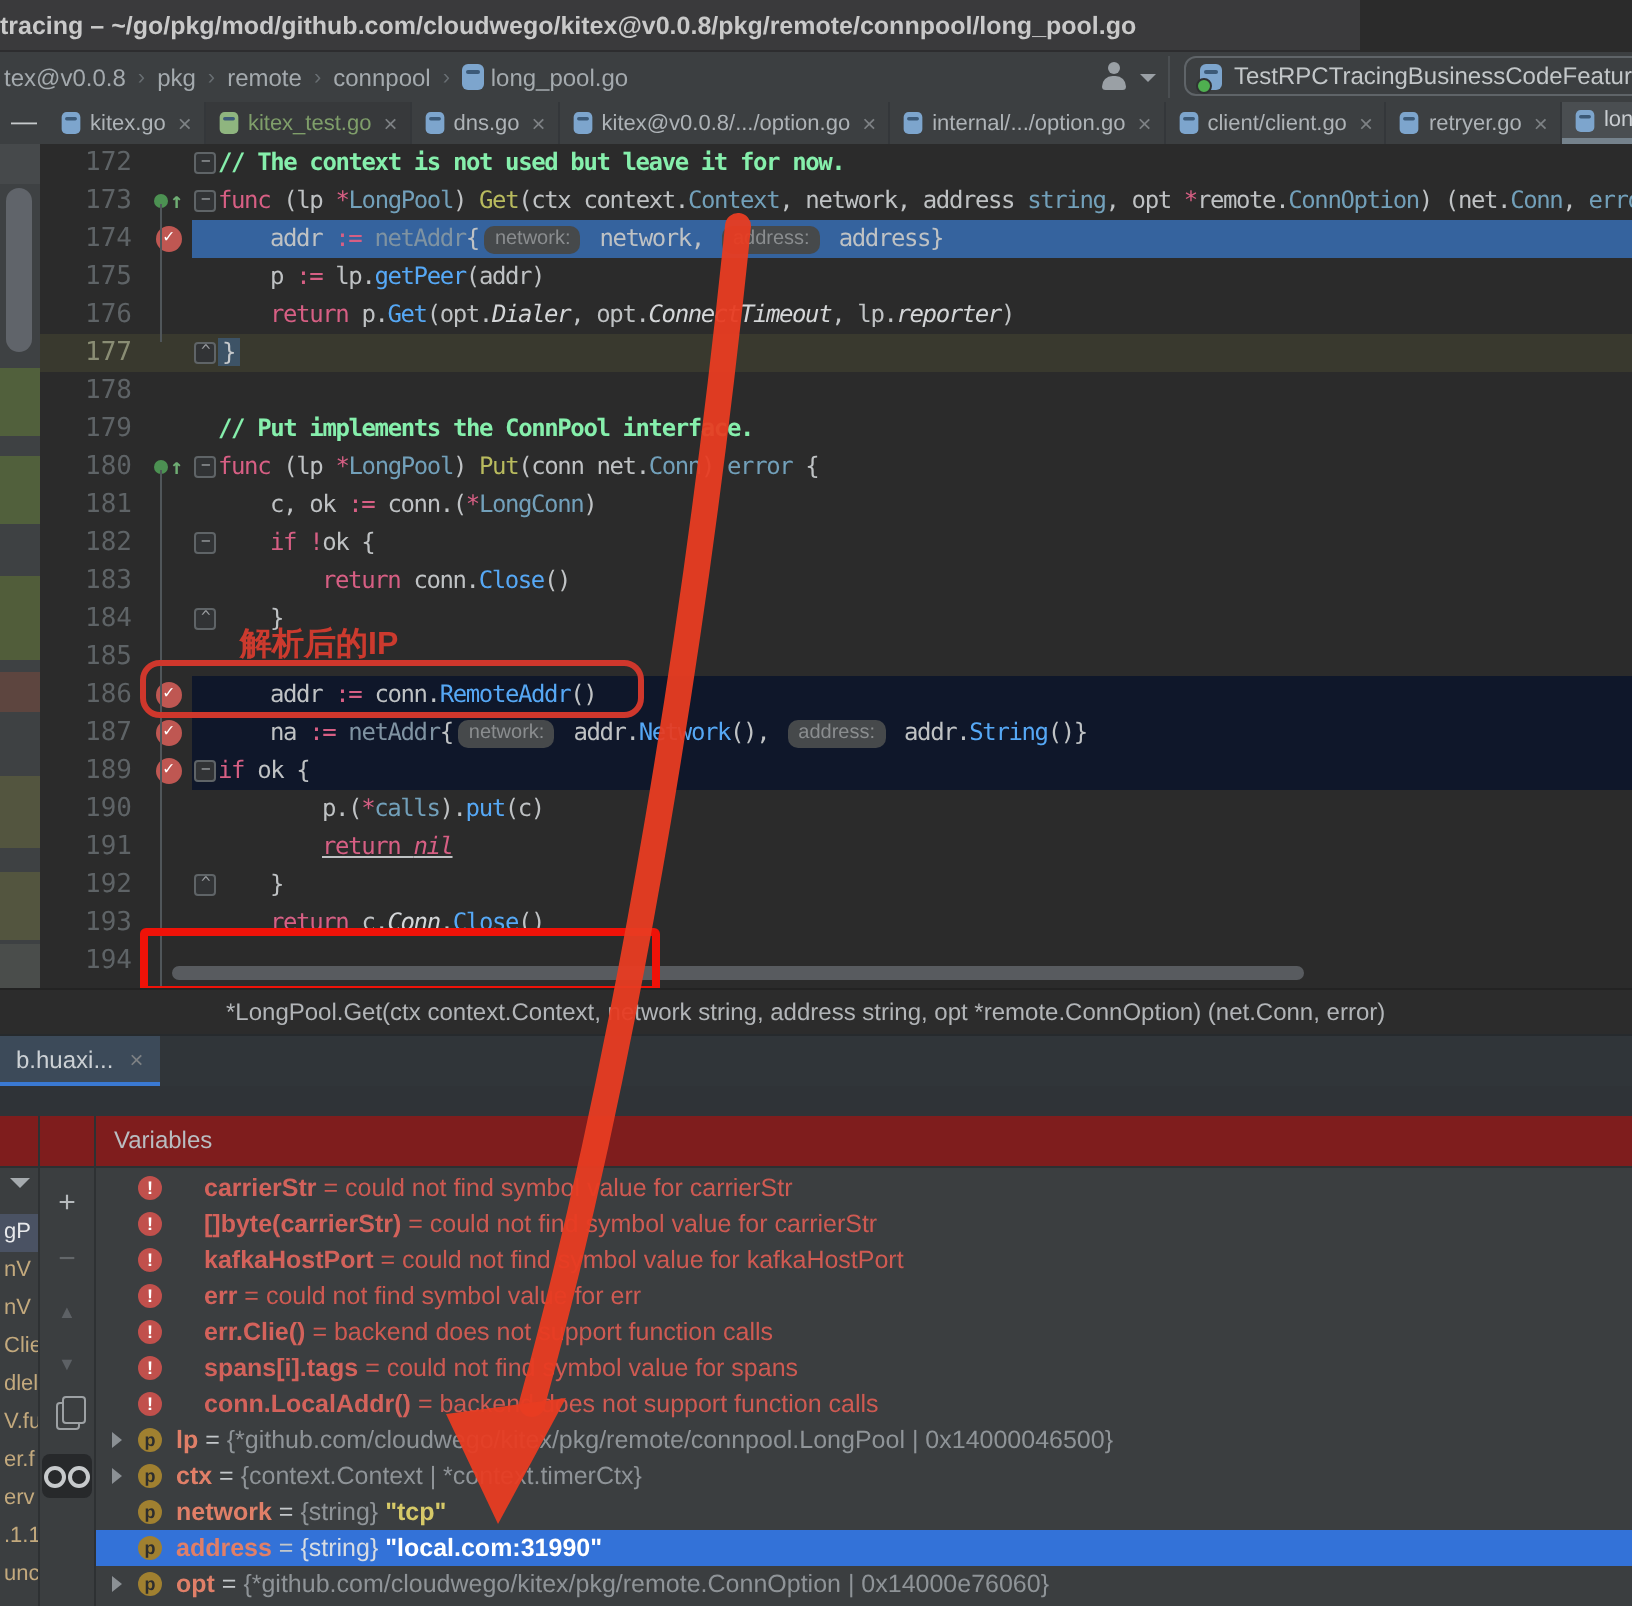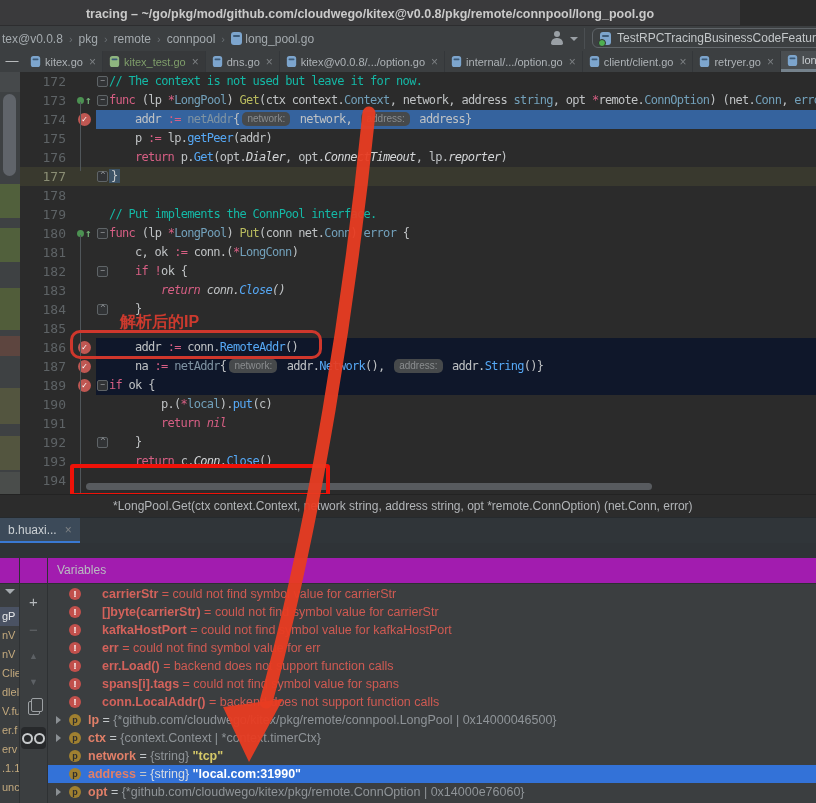--- a/index.html
+++ b/index.html
@@ -1,20 +1,20 @@
 <!DOCTYPE html>
 <html><head>
 <meta charset="utf-8">
 <style>
   html,body{margin:0;padding:0;background:#2b2b2b;}
   #app{position:relative;width:816px;height:803px;overflow:hidden;background:#2b2b2b;
        font-family:"Liberation Sans",sans-serif;-webkit-font-smoothing:antialiased;}
   
-  #titlebar{position:absolute;left:0;top:0;width:740px;height:25px;background:#3a3a3c;
-            border-bottom:1px solid #2d2d2f;text-align:center;line-height:25px;}
+  #titlebar{position:absolute;left:0;top:0;width:680px;height:25px;background:#3a3a3c;
+            border-bottom:1px solid #2d2d2f;line-height:25px;}
   #titlebar span{font-size:12.5px;font-weight:bold;color:#c9c9c9;}
   
   #crumbbar{position:absolute;left:0;top:26px;width:816px;height:25px;background:#3c3f41;}
   #crumbs{position:absolute;left:0;top:0;height:25px;display:flex;align-items:center;font-size:12px;color:#a4aaae;}
   .crumb{padding:0 2px;white-space:nowrap;}
   .csep{color:#696f73;padding:0 4px;font-size:11px;}
   .gicon{display:inline-block;width:11px;height:13px;background:#7da5cd;border-radius:3px;position:relative;vertical-align:-2px;}
   .gicon:after{content:"";position:absolute;left:2px;top:3px;width:7px;height:2px;background:#3c5a78;border-radius:1px;}
   #userbox{position:absolute;left:548px;top:3px;width:30px;height:19px;cursor:pointer;}
   .person{position:absolute;left:2px;top:2px;width:14px;height:14px;}
@@ -54,21 +54,21 @@
   .bg-caret{background:#39392e;}
   .bg-caret .ln{color:#8a8d74;}
   .tk-kw,.tk-op,.tk-nil{color:#d75f84;}
   .tk-nil{font-style:italic;}
   .tk-decl{color:#b9bb5e;}
   .tk-call{color:#56a8f5;}
   .tk-typ{color:#72a0ba;}
   .tk-typ2{color:#7f93a2;}
   .tk-pln{color:#bfc2c4;}
   .tk-fld{color:#d4d6d8;font-style:italic;}
-  .tk-com{color:#14b8a6;}
+  .tk-com{color:#86efac;font-weight:bold;}
   .tk-ul{color:#bfc2c4;border-bottom:1px solid #9a9da0;}
   .tk-brace{color:#c6c9cb;background:#3d5366;padding:0 2px;}
   .tk-inlay{display:inline-block;font-family:"Liberation Sans",sans-serif;font-size:10px;letter-spacing:0;
             background:#46494b;color:#8a8d8f;border-radius:5px;padding:0 5px;margin:0 3px;line-height:14px;vertical-align:1px;}
   .gi-bp{width:13px;height:13px;border-radius:50%;background:#bf5752;color:#fff;font-size:9px;line-height:13px;text-align:center;}
   .gi-impl{display:flex;align-items:center;}
   .gi-impl .dot{width:7px;height:7px;border-radius:50%;background:#4c9152;display:inline-block;}
   .gi-impl .arr{color:#6fae74;font-size:11px;font-weight:bold;margin-left:1px;line-height:13px;}
   .fo,.fc{width:9px;height:9px;border:1px solid #5f6467;color:#9a9da0;font-size:8px;line-height:8px;text-align:center;border-radius:2px;background:#313335;}
   .vline{position:absolute;width:1px;background:#50565a;left:80px;}
@@ -79,21 +79,21 @@
   #cnnote{position:absolute;left:120px;top:240px;font-size:16px;font-weight:bold;color:#cc3a2e;z-index:6;}
   
   #exechint{position:absolute;left:0;top:494px;width:816px;height:23px;background:#2c2c2c;border-top:1px solid #232323;}
   #exechint span{display:block;padding-left:113px;line-height:22px;font-size:12px;color:#b2b5b8;white-space:nowrap;}
   
   #dbg{position:absolute;left:0;top:517px;width:816px;height:286px;background:#3b3e40;}
   #dbgtabrow{position:absolute;left:0;top:0;width:816px;height:26px;background:#303539;border-top:1px solid #262a2d;}
   #dbgtab{position:absolute;left:0;top:0;height:23px;background:#3c4a59;border-bottom:3px solid #3a79d3;
           display:flex;align-items:center;padding:0 8px;gap:6px;font-size:12px;color:#ccd1d5;}
   #dbggap{position:absolute;left:0;top:26px;width:816px;height:15px;background:#2f3337;}
-  #varhdr{position:absolute;left:0;top:41px;width:816px;height:25px;background:#a21caf;border-bottom:1px solid #2d3032;}
+  #varhdr{position:absolute;left:0;top:41px;width:816px;height:25px;background:#7f1d1d;border-bottom:1px solid #2d3032;}
   #varhdr span{margin-left:57px;line-height:25px;font-size:12px;color:#b9bdc1;}
   .railsep{position:absolute;top:41px;bottom:0;width:1px;background:#2e3133;}
   #framescaret{position:absolute;left:5px;top:72px;width:0;height:0;border-left:5px solid transparent;border-right:5px solid transparent;border-top:5px solid #a6abaf;}
   #framesstrip{position:absolute;left:0;top:90px;width:19px;bottom:0;overflow:hidden;}
   .fitem{height:19px;line-height:19px;font-size:11px;color:#c3a97d;padding-left:2px;white-space:nowrap;overflow:hidden;}
   .fitem.sel{background:#4a5263;color:#e8e9eb;}
   #dbgtools{position:absolute;left:20px;top:66px;width:27px;bottom:0;}
   .ticon{position:absolute;left:0;width:27px;text-align:center;}
   #t-add{top:10px;font-size:15px;color:#b6babd;}
   #t-rem{top:38px;font-size:15px;color:#63676a;}
@@ -323,21 +323,21 @@
               <span class="fo">−</span>
             </span>
             <span class="codeln" style="padding-left: 26px; text-align: center;"><span class="tk-kw">if </span><span class="tk-op">!</span><span class="tk-pln">ok {</span></span>
           </span>
         </div>
         <div class="line">
           <span class="ln">183</span>
           <span class="gic"></span>
           <span class="body">
             <span class="fold"></span>
-            <span class="codeln" style="padding-left: 52px; font-style: italic;"><span class="tk-kw">return </span><span class="tk-pln">conn.</span><span class="tk-call">Close</span><span class="tk-pln">()</span></span>
+            <span class="codeln" style="padding-left: 52px;"><span class="tk-kw">return </span><span class="tk-pln">conn.</span><span class="tk-call">Close</span><span class="tk-pln">()</span></span>
           </span>
         </div>
         <div class="line">
           <span class="ln">184</span>
           <span class="gic"></span>
           <span class="body">
             <span class="fold">
               <span class="fc">^</span>
             </span>
             <span class="codeln" style="padding-left: 26px;"><span class="tk-pln">}</span></span>
@@ -381,29 +381,29 @@
               <span class="fo">−</span>
             </span>
             <span class="codeln" style=""><span class="tk-kw">if </span><span class="tk-pln">ok {</span></span>
           </span>
         </div>
         <div class="line">
           <span class="ln">190</span>
           <span class="gic"></span>
           <span class="body">
             <span class="fold"></span>
-            <span class="codeln" style="padding-left: 52px;"><span class="tk-pln">p.(</span><span class="tk-op">*</span><span class="tk-typ">local</span><span class="tk-pln">).</span><span class="tk-call">put</span><span class="tk-pln">(c)</span></span>
+            <span class="codeln" style="padding-left: 52px;"><span class="tk-pln">p.(</span><span class="tk-op">*</span><span class="tk-typ">calls</span><span class="tk-pln">).</span><span class="tk-call">put</span><span class="tk-pln">(c)</span></span>
           </span>
         </div>
         <div class="line">
           <span class="ln">191</span>
           <span class="gic"></span>
           <span class="body">
             <span class="fold"></span>
-            <span class="codeln" style="padding-left: 52px;"><span class="tk-kw">return </span><span class="tk-nil">nil</span></span>
+            <span class="codeln" style="padding-left: 52px; text-decoration: underline;"><span class="tk-kw">return </span><span class="tk-nil">nil</span></span>
           </span>
         </div>
         <div class="line">
           <span class="ln">192</span>
           <span class="gic"></span>
           <span class="body">
             <span class="fold">
               <span class="fc">^</span>
             </span>
             <span class="codeln" style="padding-left: 26px;"><span class="tk-pln">}</span></span>
@@ -474,21 +474,21 @@
       <div class="ticon" id="t-glass">
           <i></i>
           <i></i>
         </div>
     </div>
     <div id="varlist">
         <div class="vrow"><span class="eicon">!</span><span class="ename">carrierStr</span><span class="eeq"> = </span><span class="emsg">could not find symbol value for carrierStr</span></div>
         <div class="vrow"><span class="eicon">!</span><span class="ename">[]byte(carrierStr)</span><span class="eeq"> = </span><span class="emsg">could not find symbol value for carrierStr</span></div>
         <div class="vrow"><span class="eicon">!</span><span class="ename">kafkaHostPort</span><span class="eeq"> = </span><span class="emsg">could not find symbol value for kafkaHostPort</span></div>
         <div class="vrow"><span class="eicon">!</span><span class="ename">err</span><span class="eeq"> = </span><span class="emsg">could not find symbol value for err</span></div>
-        <div class="vrow"><span class="eicon">!</span><span class="ename">err.Load()</span><span class="eeq"> = </span><span class="emsg">backend does not support function calls</span></div>
+        <div class="vrow"><span class="eicon">!</span><span class="ename">err.Clie()</span><span class="eeq"> = </span><span class="emsg">backend does not support function calls</span></div>
         <div class="vrow"><span class="eicon">!</span><span class="ename">spans[i].tags</span><span class="eeq"> = </span><span class="emsg">could not find symbol value for spans</span></div>
         <div class="vrow"><span class="eicon">!</span><span class="ename">conn.LocalAddr()</span><span class="eeq"> = </span><span class="emsg">backend does not support function calls</span></div>
         <div class="vrow"><span class="vchev"></span><span class="picon">p</span><span class="vname">lp</span><span class="veq"> = </span><span class="vval">{*github.com/cloudwego/kitex/pkg/remote/connpool.LongPool | 0x14000046500}</span></div>
         <div class="vrow"><span class="vchev"></span><span class="picon">p</span><span class="vname">ctx</span><span class="veq"> = </span><span class="vval">{context.Context | *context.timerCtx}</span></div>
         <div class="vrow"><span class="picon">p</span><span class="vname">network</span><span class="veq"> = </span><span class="vval">{string} </span><span class="vstr">"tcp"</span></div>
         <div class="vrow sel"><span class="picon">p</span><span class="vname">address</span><span class="veq"> = </span><span class="vval">{string} </span><span class="vstr">"local.com:31990"</span></div>
         <div class="vrow"><span class="vchev"></span><span class="picon">p</span><span class="vname">opt</span><span class="veq"> = </span><span class="vval">{*github.com/cloudwego/kitex/pkg/remote.ConnOption | 0x14000e76060}</span></div>
       </div>
   </div>
 

